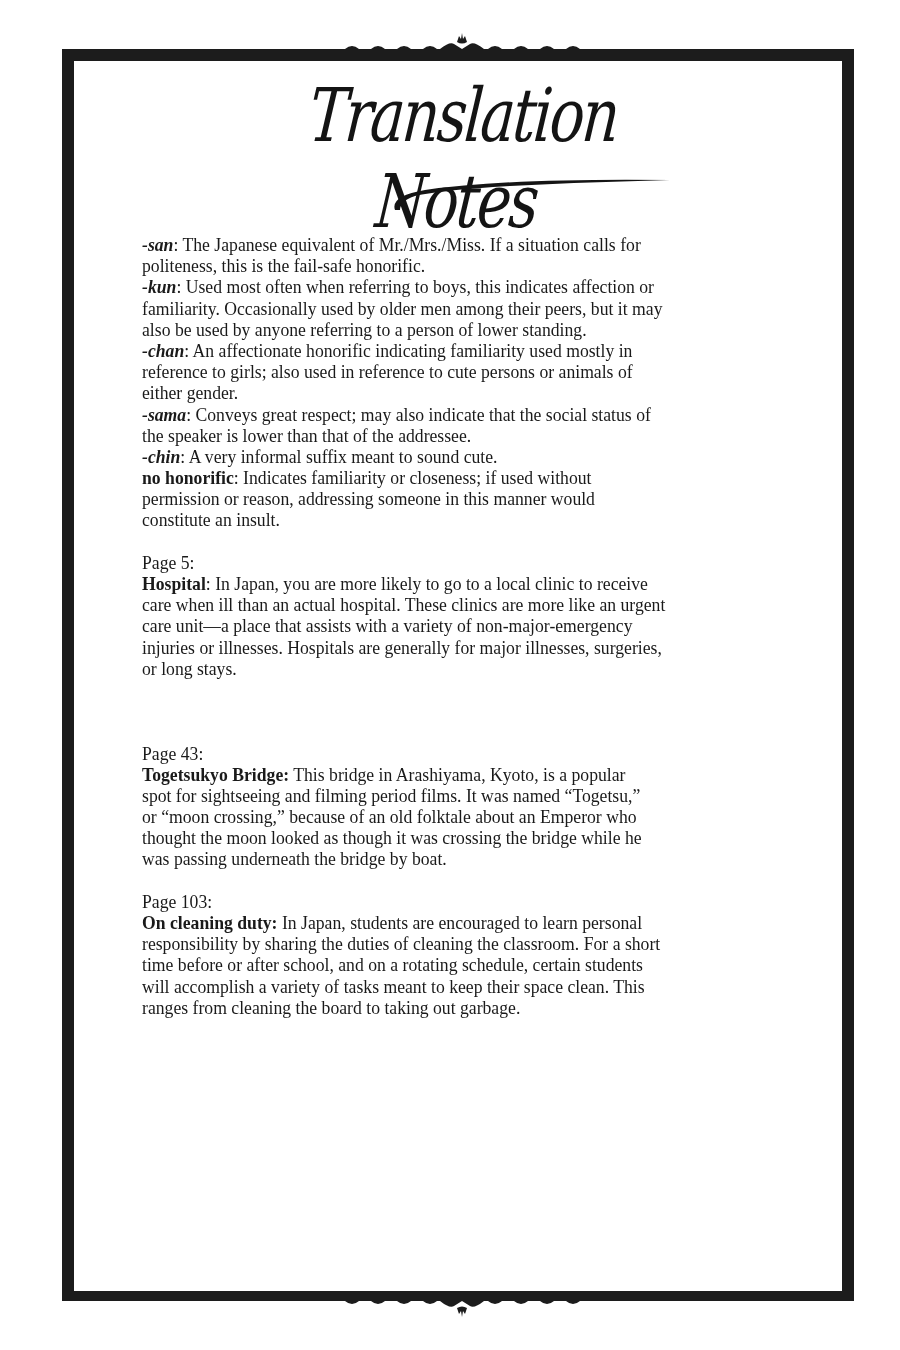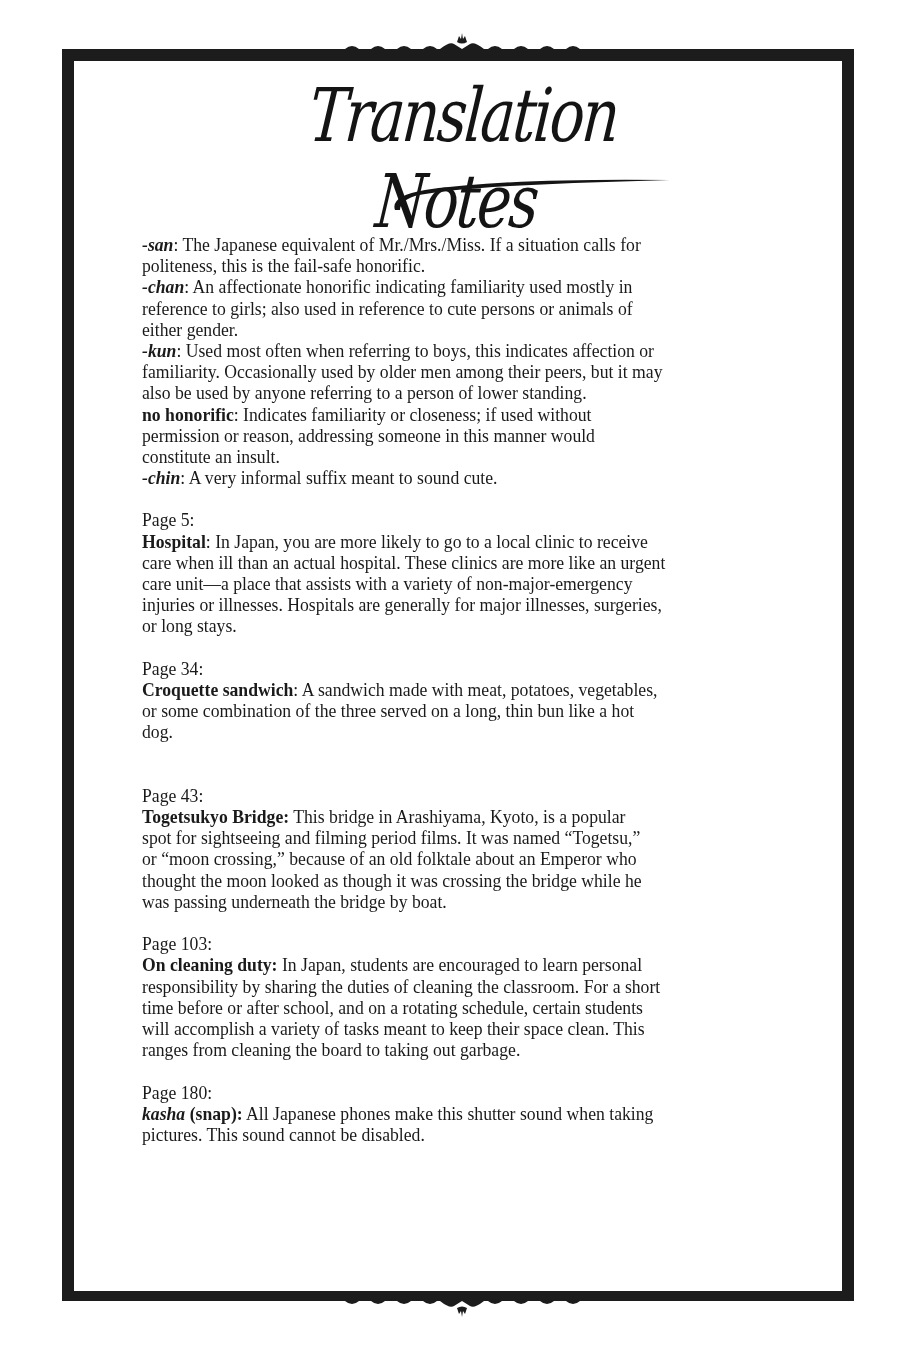--- a/index.html
+++ b/index.html
@@ -52,55 +52,53 @@
   <div class="title">Translation Notes</div>
 </div>
 
 <div class="content">
 
   <div>
     <span class="line"><span class="bi">-san</span><span>: The Japanese equivalent of Mr./Mrs./Miss. If a situation calls for</span></span>
     <span class="line">politeness, this is the fail-safe honorific.</span>
   </div>
   <div>
+    <span class="line"><span class="bi">-kun</span><span>: Used most often when referring to boys, this indicates affection or</span></span>
+    <span class="line">familiarity. Occasionally used by older men among their peers, but it may</span>
+    <span class="line">also be used by anyone referring to a person of lower standing.</span>
+  </div>
+  <div>
     <span class="line"><span class="bi">-chan</span><span>: An affectionate honorific indicating familiarity used mostly in</span></span>
     <span class="line">reference to girls; also used in reference to cute persons or animals of</span>
     <span class="line">either gender.</span>
   </div>
   <div>
-    <span class="line"><span class="bi">-kun</span><span>: Used most often when referring to boys, this indicates affection or</span></span>
-    <span class="line">familiarity. Occasionally used by older men among their peers, but it may</span>
-    <span class="line">also be used by anyone referring to a person of lower standing.</span>
+    <span class="line"><span class="bi">-sama</span><span>: Conveys great respect; may also indicate that the social status of</span></span>
+    <span class="line">the speaker is lower than that of the addressee.</span>
+  </div>
+  <div>
+    <span class="line"><span class="bi">-chin</span><span>: A very informal suffix meant to sound cute.</span></span>
   </div>
   <div>
     <span class="line"><span class="b">no honorific</span><span>: Indicates familiarity or closeness; if used without</span></span>
     <span class="line">permission or reason, addressing someone in this manner would</span>
     <span class="line">constitute an insult.</span>
-  </div>
-  <div>
-    <span class="line"><span class="bi">-chin</span><span>: A very informal suffix meant to sound cute.</span></span>
   </div>
   <div class="blank"></div>
 
   <div>
     <span class="line">Page 5:</span>
     <span class="line"><span class="b">Hospital</span><span>: In Japan, you are more likely to go to a local clinic to receive</span></span>
     <span class="line">care when ill than an actual hospital. These clinics are more like an urgent</span>
     <span class="line">care unit—a place that assists with a variety of non-major-emergency</span>
     <span class="line">injuries or illnesses. Hospitals are generally for major illnesses, surgeries,</span>
     <span class="line">or long stays.</span>
   </div>
   <div class="blank"></div>
 
-  <div>
-    <span class="line">Page 34:</span>
-    <span class="line"><span class="b">Croquette sandwich</span><span>: A sandwich made with meat, potatoes, vegetables,</span></span>
-    <span class="line">or some combination of the three served on a long, thin bun like a hot</span>
-    <span class="line">dog.</span>
-  </div>
   <div class="blank"></div>
 
   <div class="blank"></div>
 
   <div>
     <span class="line">Page 43:</span>
     <span class="line"><span class="b">Togetsukyo Bridge:</span><span> This bridge in Arashiyama, Kyoto, is a popular</span></span>
     <span class="line">spot for sightseeing and filming period films. It was named “Togetsu,”</span>
     <span class="line">or “moon crossing,” because of an old folktale about an Emperor who</span>
     <span class="line">thought the moon looked as though it was crossing the bridge while he</span>
@@ -111,25 +109,20 @@
   <div>
     <span class="line">Page 103:</span>
     <span class="line"><span class="b">On cleaning duty:</span><span> In Japan, students are encouraged to learn personal</span></span>
     <span class="line">responsibility by sharing the duties of cleaning the classroom. For a short</span>
     <span class="line">time before or after school, and on a rotating schedule, certain students</span>
     <span class="line">will accomplish a variety of tasks meant to keep their space clean. This</span>
     <span class="line">ranges from cleaning the board to taking out garbage.</span>
   </div>
   <div class="blank"></div>
 
-  <div>
-    <span class="line">Page 180:</span>
-    <span class="line"><span class="bi">kasha</span><span class="b"> (snap):</span><span> All Japanese phones make this shutter sound when taking</span></span>
-    <span class="line">pictures. This sound cannot be disabled.</span>
-  </div>
 </div>
 
 <svg class="ornament bottom" viewBox="0 0 245 22" width="245" height="22">
   <g fill="#1c1c1c" transform="translate(0,22) scale(1,-1)">
     <rect x="0" y="17" width="245" height="5"></rect>
     <path d="M5 17 Q12 11 19 17 Z M31 17 Q38 11 45 17 Z M57 17 Q64 11 71 17 Z M83 17 Q90 11 97 17 Z M148 17 Q155 11 162 17 Z M174 17 Q181 11 188 17 Z M200 17 Q207 11 214 17 Z M226 17 Q233 11 240 17 Z"></path>
     <path d="M100 17 Q110 9 114 12 L122 17 L130 12 Q134 9 144 17 Z"></path>
     <path d="M117 10 L119 4 L121 7 L122 1 L123 7 L125 4 L127 10 Q122 13 117 10 Z"></path>
   </g>
 </svg>

